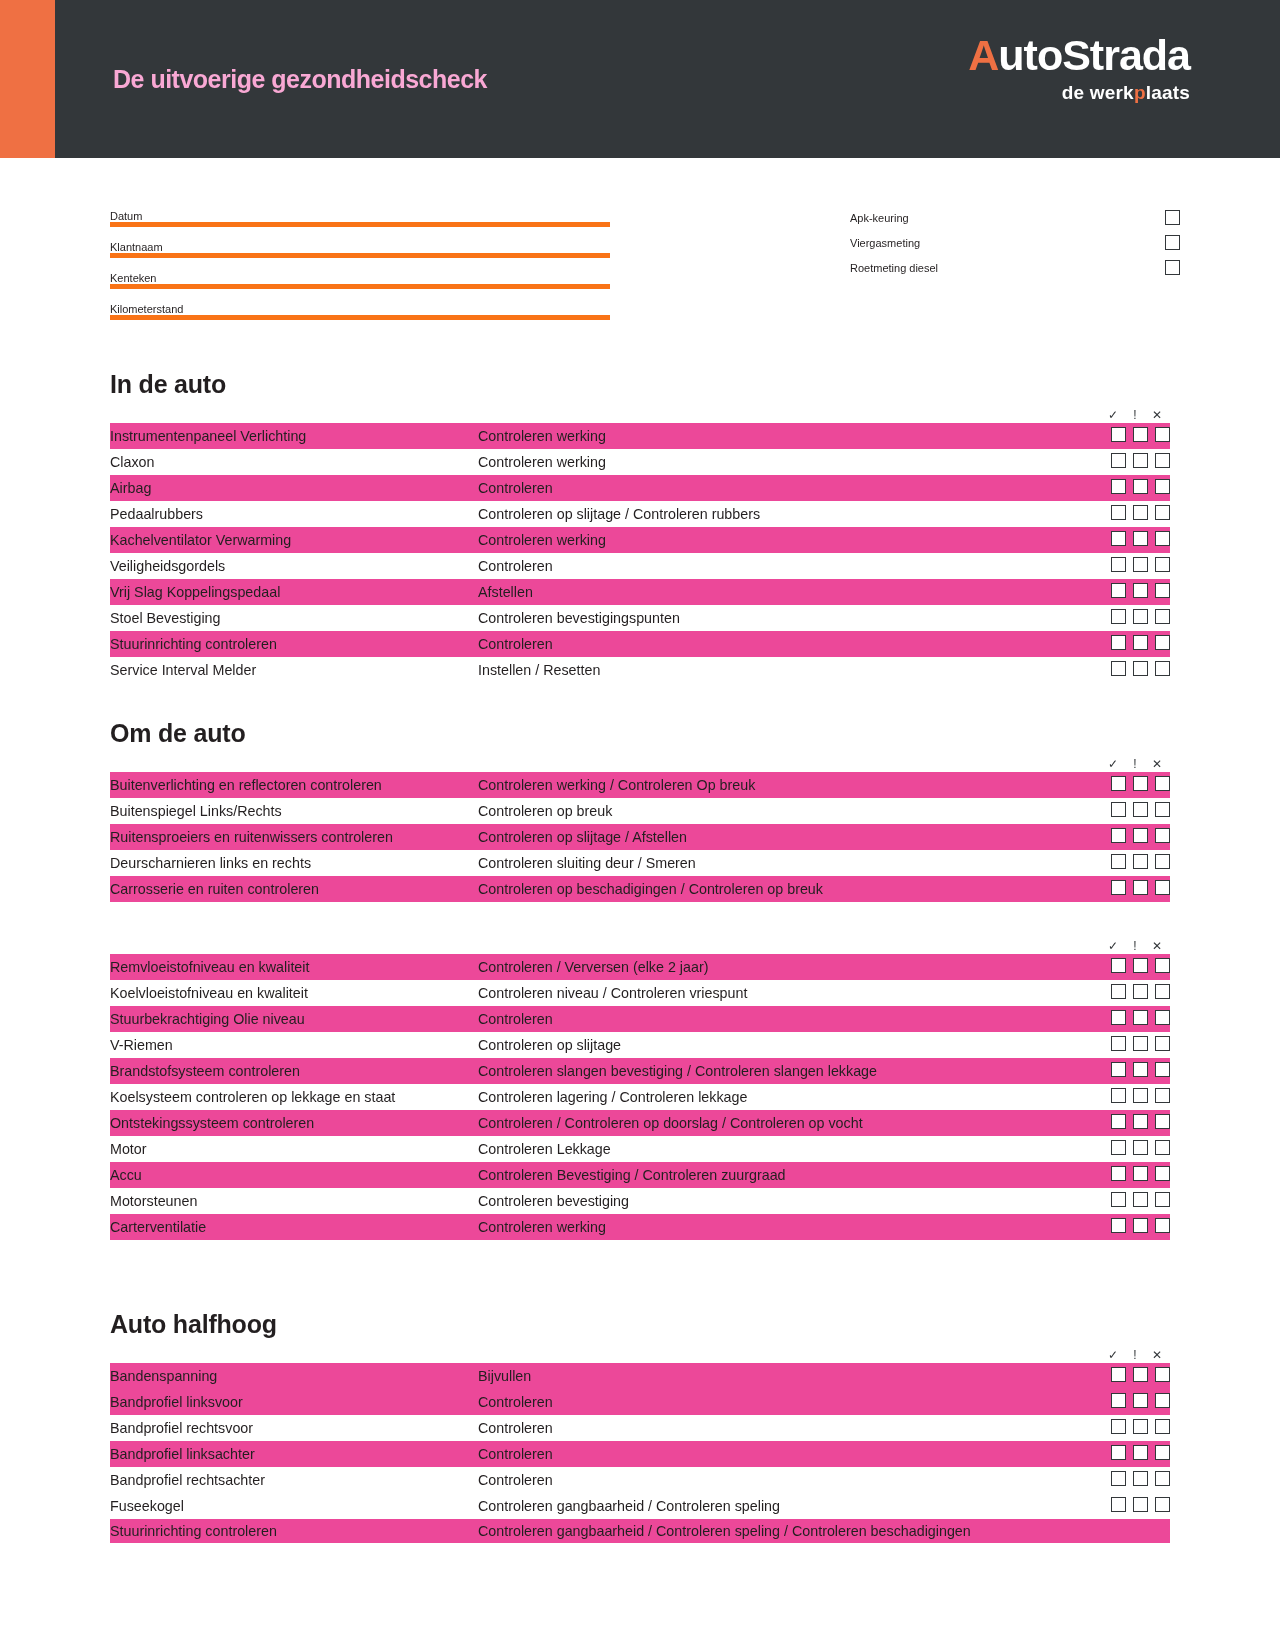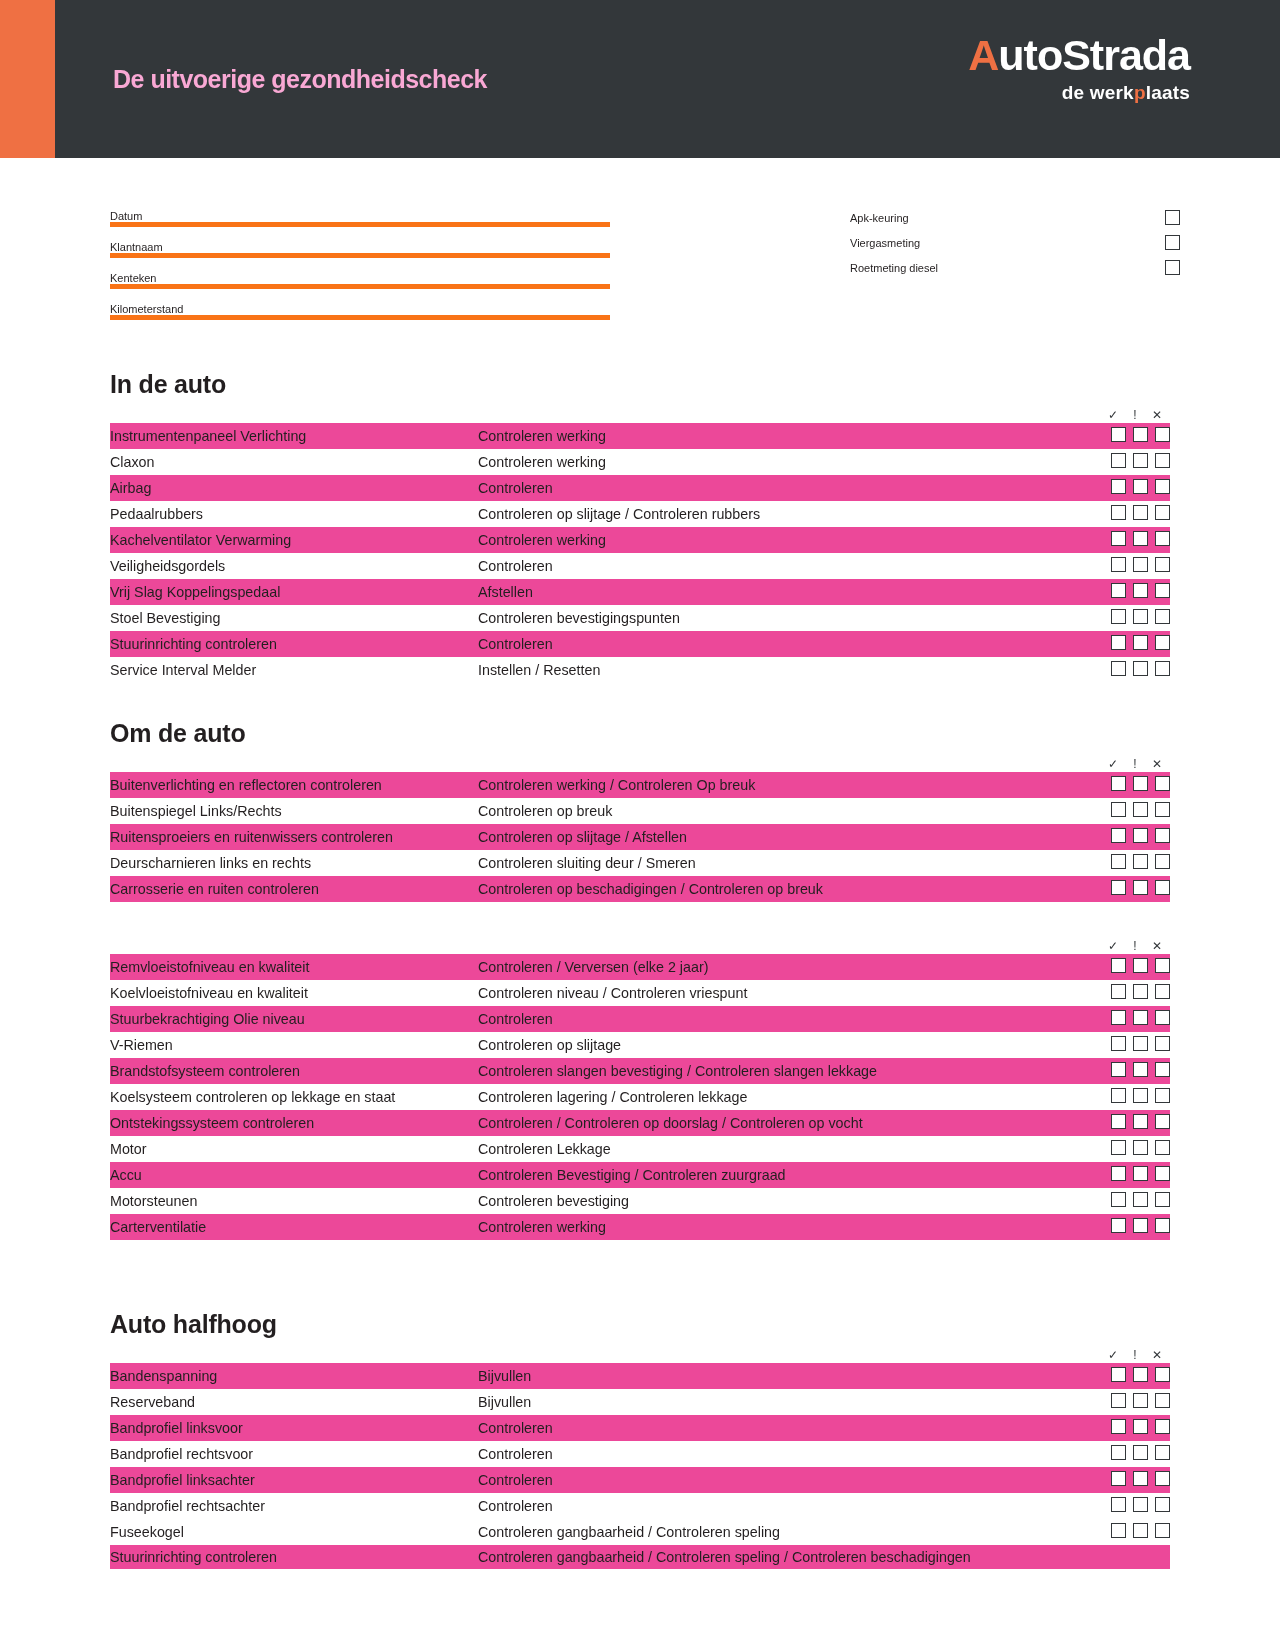--- a/index.html
+++ b/index.html
@@ -370,25 +370,20 @@
     <span>!</span>
     <span>✕</span>
   </div>
   <table class="checklist">
     <tbody>
       <tr class="odd">
           <td class="c-item">Bandenspanning</td>
           <td class="c-action">Bijvullen</td>
           <td class="c-boxes"><span class="box"></span><span class="box"></span><span class="box"></span></td>
         </tr>
-      <tr>
-          <td class="c-item">Reserveband</td>
-          <td class="c-action">Bijvullen</td>
-          <td class="c-boxes"><span class="box"></span><span class="box"></span><span class="box"></span></td>
-        </tr>
       <tr class="odd">
           <td class="c-item">Bandprofiel linksvoor</td>
           <td class="c-action">Controleren</td>
           <td class="c-boxes"><span class="box"></span><span class="box"></span><span class="box"></span></td>
         </tr>
       <tr>
           <td class="c-item">Bandprofiel rechtsvoor</td>
           <td class="c-action">Controleren</td>
           <td class="c-boxes"><span class="box"></span><span class="box"></span><span class="box"></span></td>
         </tr>

